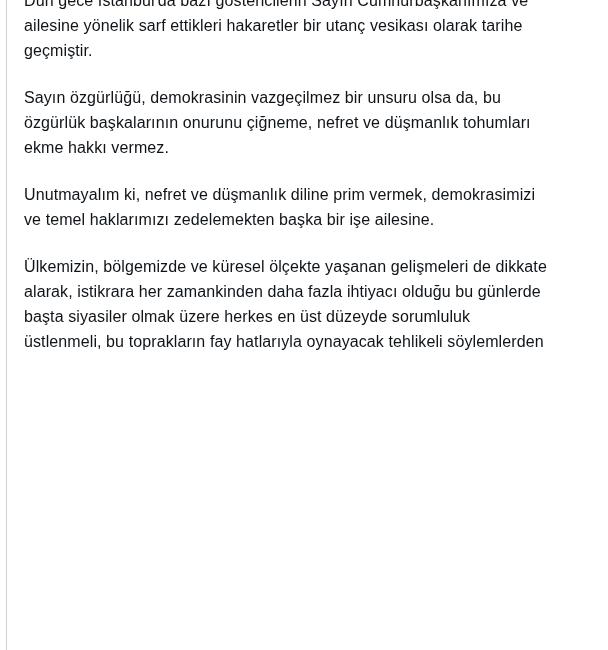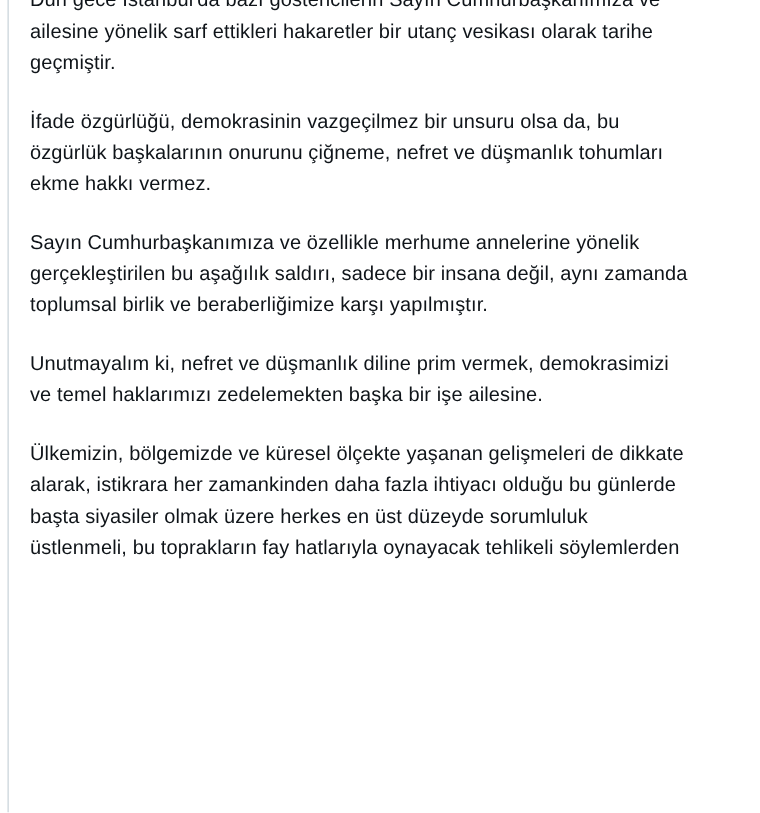--- a/index.html
+++ b/index.html
@@ -47,26 +47,23 @@
 </style>
 </head>
 <body>
 
 <div class="page">
   <div class="left-divider"></div>
   <article class="post-text">
     <p>Dün gece İstanbul'da bazı göstericilerin Sayın Cumhurbaşkanımıza ve
 ailesine yönelik sarf ettikleri hakaretler bir utanç vesikası olarak tarihe
 geçmiştir.</p>
-    <p>İfade özgürlüğü, demokrasinin vazgeçilmez bir unsuru olsa da, bu
+    <p>Sayın özgürlüğü, demokrasinin vazgeçilmez bir unsuru olsa da, bu
 özgürlük başkalarının onurunu çiğneme, nefret ve düşmanlık tohumları
 ekme hakkı vermez.</p>
-    <p>Sayın Cumhurbaşkanımıza ve özellikle merhume annelerine yönelik
-gerçekleştirilen bu aşağılık saldırı, sadece bir insana değil, aynı zamanda
-toplumsal birlik ve beraberliğimize karşı yapılmıştır.</p>
     <p>Unutmayalım ki, nefret ve düşmanlık diline prim vermek, demokrasimizi
 ve temel haklarımızı zedelemekten başka bir işe ailesine.</p>
     <p>Ülkemizin, bölgemizde ve küresel ölçekte yaşanan gelişmeleri de dikkate
 alarak, istikrara her zamankinden daha fazla ihtiyacı olduğu bu günlerde
 başta siyasiler olmak üzere herkes en üst düzeyde sorumluluk
 üstlenmeli, bu toprakların fay hatlarıyla oynayacak tehlikeli söylemlerden</p>
   </article>
 </div>
 
 </body></html>

